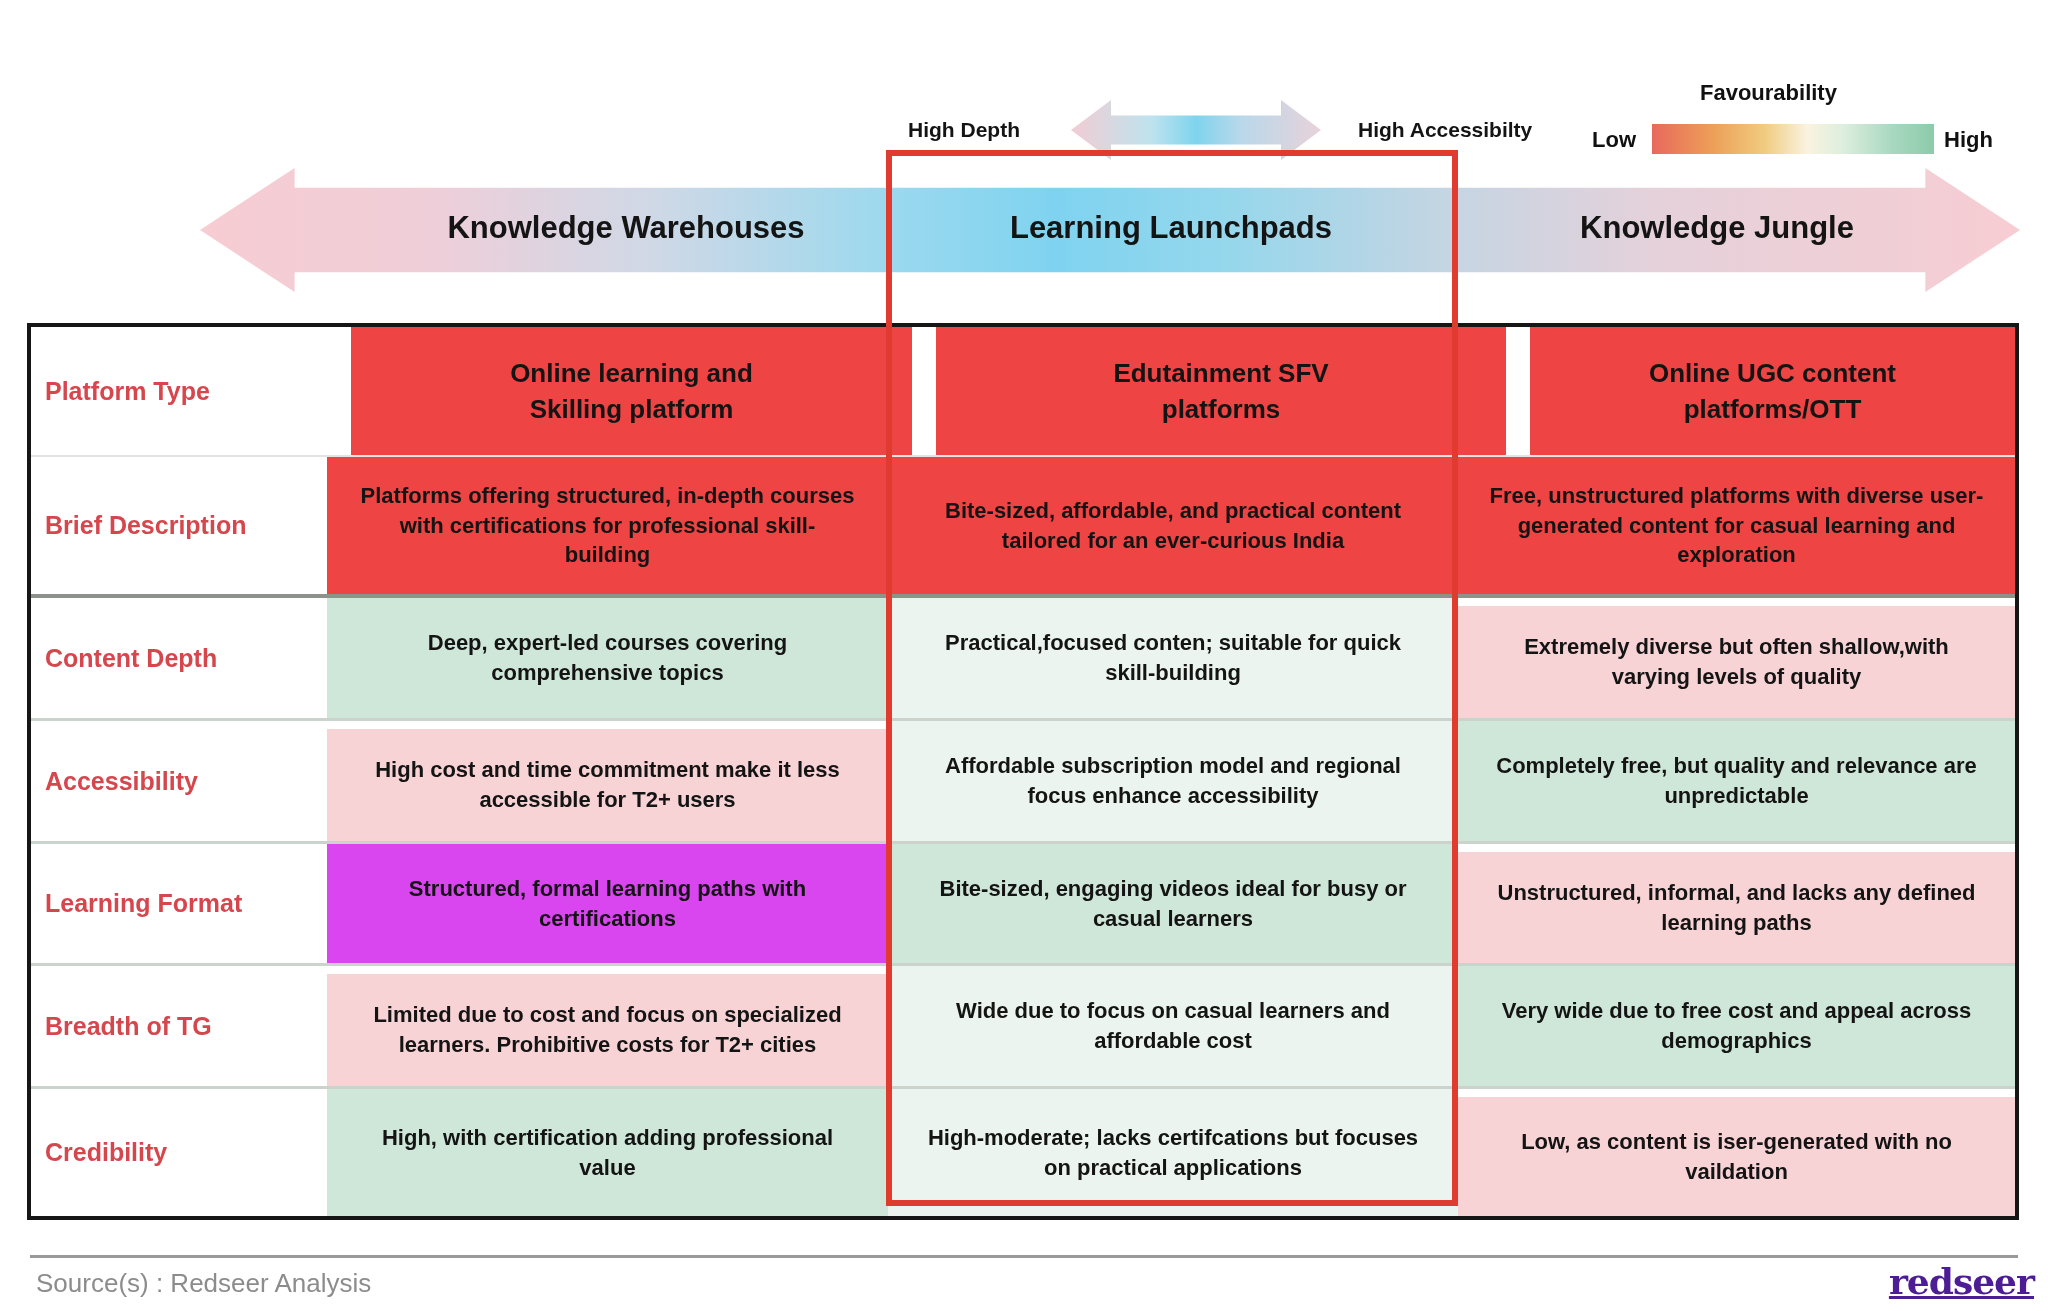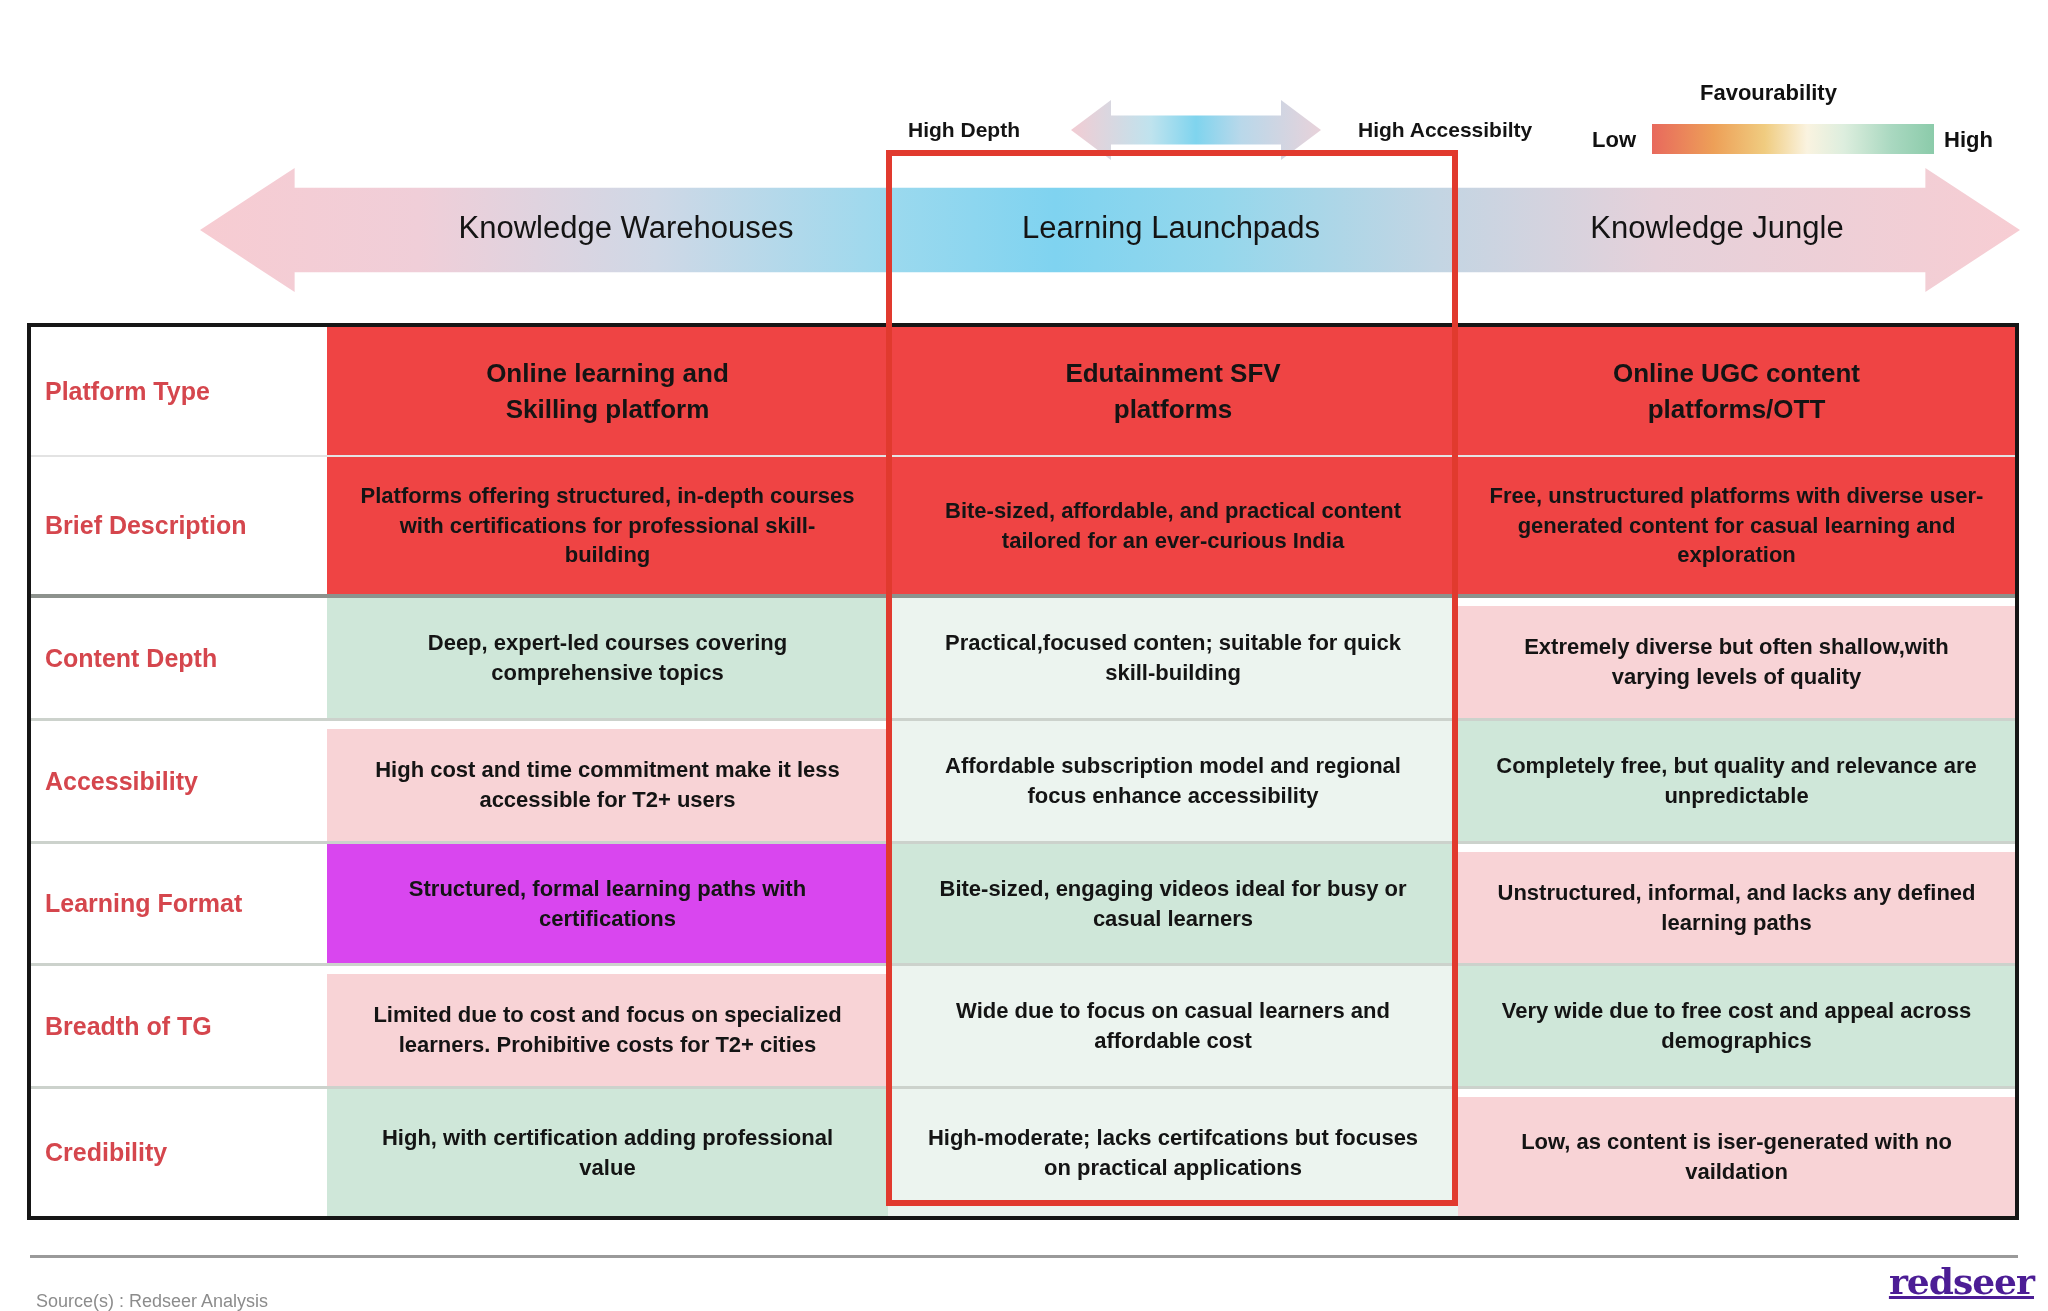--- a/index.html
+++ b/index.html
@@ -17,52 +17,52 @@
            background:linear-gradient(90deg,#e8695d 0%,#eda058 22%,#f0cc80 40%,#faf3e0 55%,#ddeede 68%,#a9d8c0 85%,#8bcbaa 100%);}
 
   
   #mini-arrow{position:absolute;left:1071px;top:100px;width:250px;height:60px;
     clip-path:polygon(0% 50%,16% 0%,16% 26%,84% 26%,84% 0%,100% 50%,84% 100%,84% 74%,16% 74%,16% 100%);
     background:linear-gradient(90deg,#f2ccd3 0%,#bfe3ee 32%,#7fd4ee 50%,#b9d8ea 68%,#e8d2da 100%);}
   #big-arrow{position:absolute;left:200px;top:168px;width:1820px;height:124px;z-index:1;
     clip-path:polygon(0% 50%,5.2% 0%,5.2% 16%,94.8% 16%,94.8% 0%,100% 50%,94.8% 100%,94.8% 84%,5.2% 84%,5.2% 100%);
     background:linear-gradient(90deg,#f7ccd2 0%,#f0ced8 12%,#cfd8e6 25%,#9bd9ee 38%,#7fd3f0 47%,#94d7ec 56%,#c3d5e3 68%,#e5d1da 80%,#f7cdd3 100%);}
   .spectrum-header{position:absolute;top:210px;transform:translateX(-50%);z-index:2;
-    font-size:31px;font-weight:400;color:#141414;white-space:nowrap;}
+    font-size:31px;font-weight:700;color:#141414;white-space:nowrap;}
   #head-left{left:626px;}
   #head-mid{left:1171px;}
   #head-right{left:1717px;}
 
   
   #highlight-box{position:absolute;left:886px;top:150px;width:572px;height:1056px;
     border:6px solid #e13a2e;box-sizing:border-box;z-index:5;pointer-events:none;}
 
   
   #table{position:absolute;left:27px;top:323px;width:1992px;height:897px;z-index:2;
     border:4px solid #161616;box-sizing:border-box;background:#fff;
     display:grid;grid-template-rows:130px 141px 123px 123px 122px 123px 127px;}
   .t-row{display:grid;grid-template-columns:296px 561px 570px 1fr;box-sizing:border-box;}
-  .t-row.sep-light{border-bottom:2px solid #e3e3e3;}
+  .t-row.sep-light{border-bottom:2px solid #e3e3e3;gap:24px;}
   .t-row.sep-dark{border-bottom:4px solid #8d928d;}
   .t-row.sep-mid{border-bottom:3px solid #ccd2cc;}
   .row-label{display:flex;align-items:center;padding-left:14px;background:#ffffff;
     font-size:25px;font-weight:700;color:#d5464d;}
   .cell{display:flex;align-items:center;justify-content:center;text-align:center;
     padding:0 30px;font-size:22px;font-weight:700;line-height:1.35;color:#141414;
     white-space:pre-line;}
   .cell.big{font-size:26px;line-height:1.4;}
   [data-tone="white"]{background:#ef4444;}
   [data-tone="green"]{background:#cfe7d9;}
   [data-tone="pale"]{background:#ecf4ef;}
   [data-tone="pink"]{background:#f8d3d6;margin-top:8px;}
   [data-tone="cream"]{background:#d946ef;}
 
   
   #footer-line{position:absolute;left:30px;top:1255px;width:1988px;height:3px;background:#9a9a9a;}
-  #source-text{position:absolute;left:36px;top:1268px;font-size:18px;color:#8c8c8c;margin-top:23px;}
+  #source-text{position:absolute;left:36px;top:1268px;font-size:26px;color:#8c8c8c;}
   #logo{position:absolute;right:14px;top:1260px;font-family:"DejaVu Serif",serif;
     font-size:36px;font-weight:700;color:#4c1d95;letter-spacing:-1px;text-decoration:underline;}
 </style>
 </head>
 <body>
 
 <div id="canvas">
 
   <span class="top-label" id="high-depth">High Depth</span>
   <div id="mini-arrow"></div>

